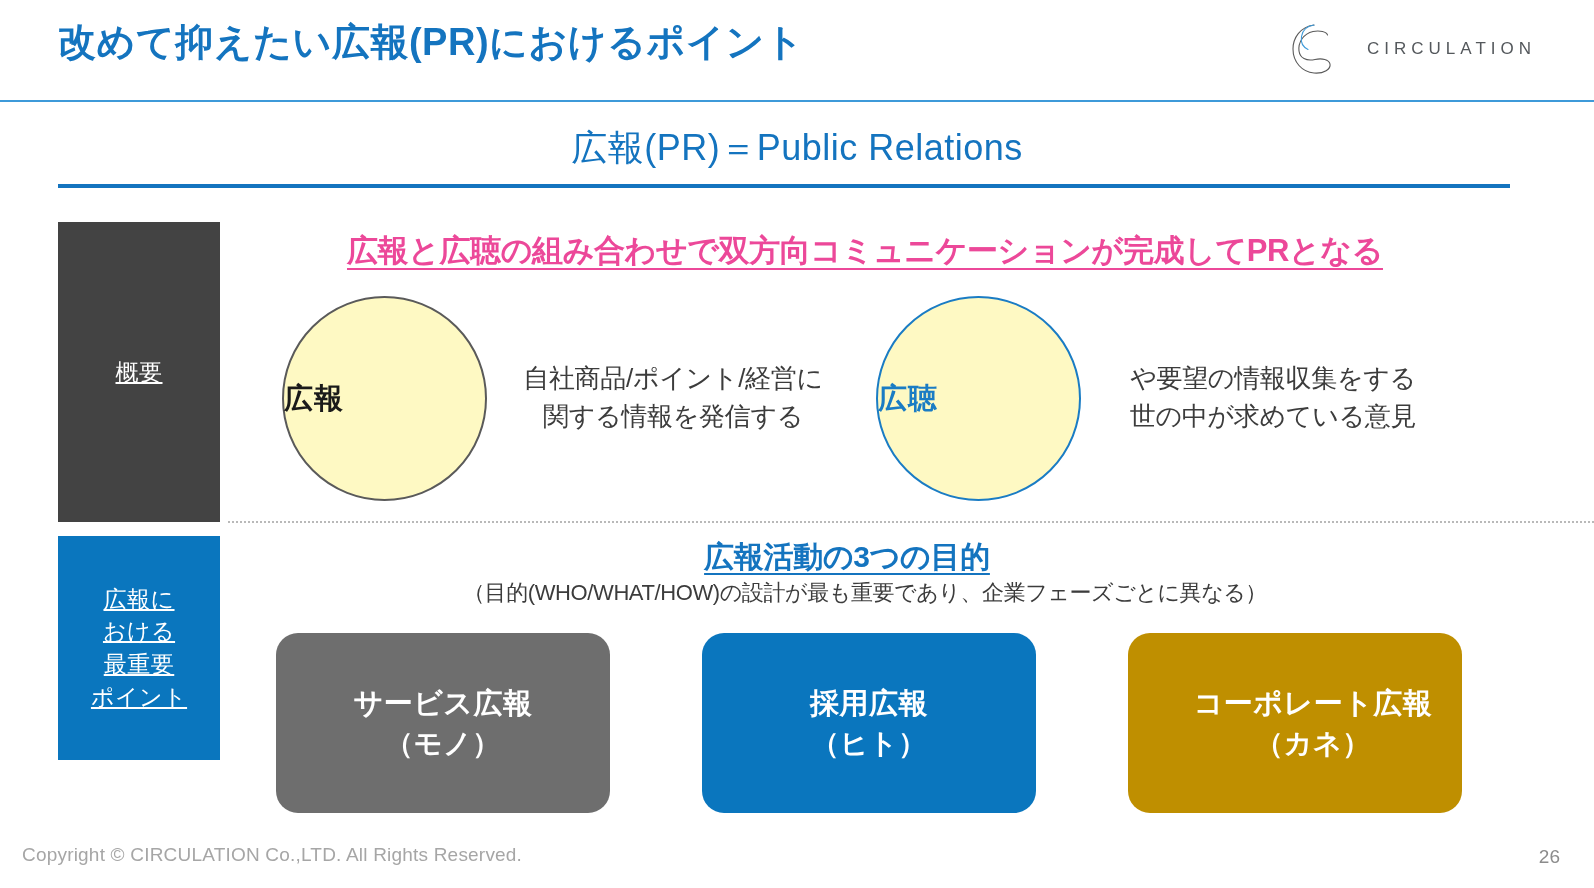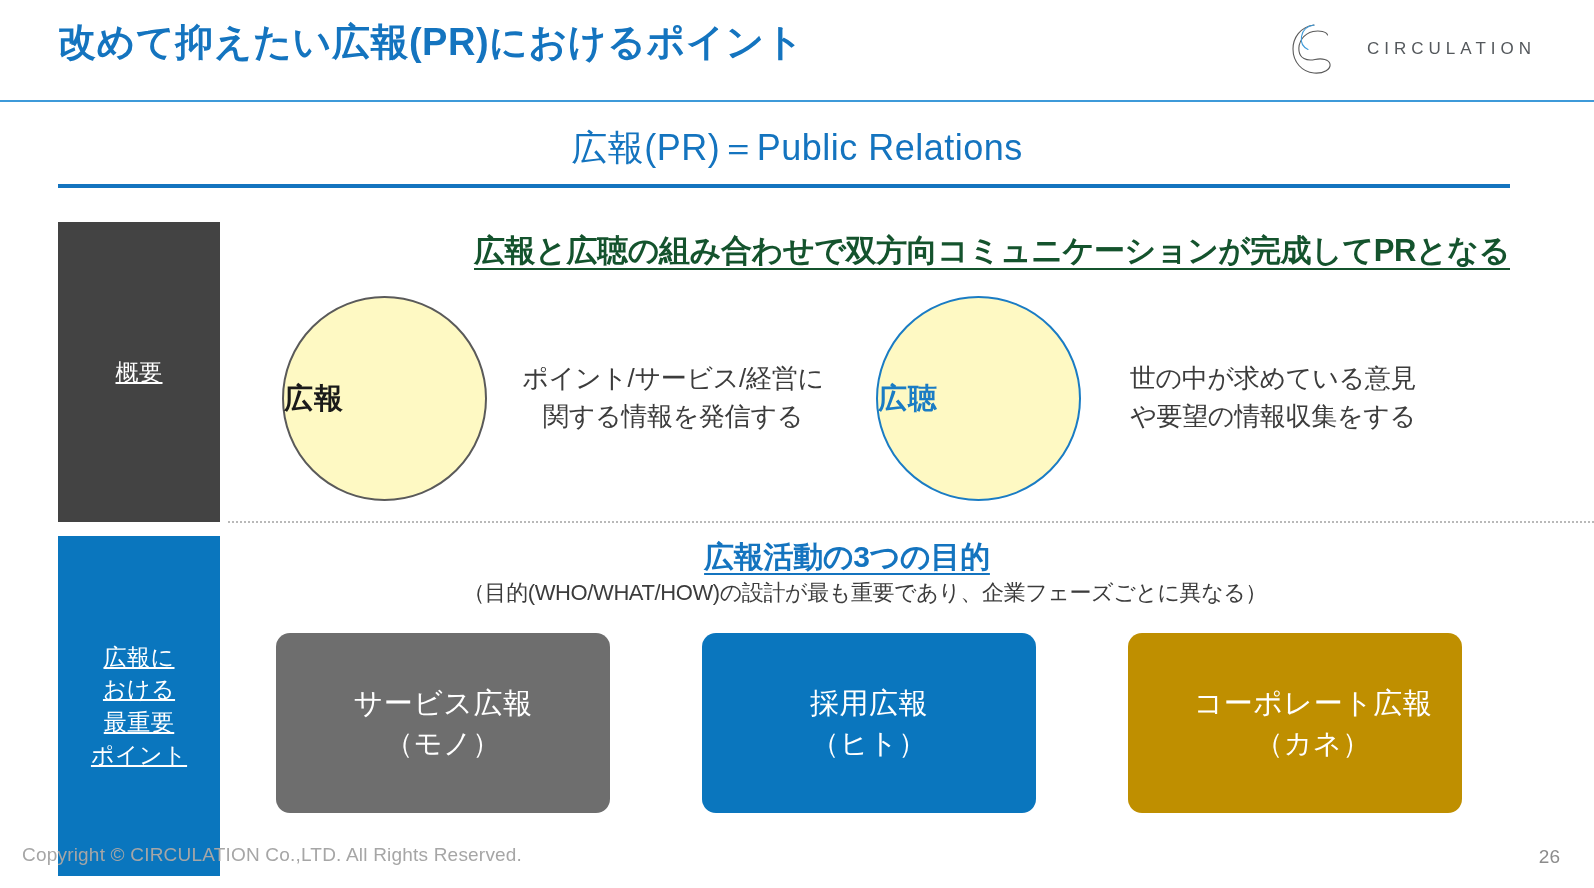--- a/index.html
+++ b/index.html
@@ -101,34 +101,34 @@
     letter-spacing: 0.5px;
     text-decoration: underline;
   }
   .side-label-overview {
     top: 222px;
     height: 300px;
     background: #434343;
   }
   .side-label-keypoint {
     top: 536px;
-    height: 340px;
+    height: 224px;
     background: #0a76be;
   }
 
   
   .section-heading {
     position: absolute;
     left: 220px;
     top: 230px;
     width: 1290px;
-    text-align: right;
+    text-align: center;
     font-size: 31px;
     font-weight: 700;
-    color: #14532d;
+    color: #ec4899;
     text-decoration: underline;
     text-underline-offset: 7px;
     text-decoration-thickness: 2px;
     white-space: nowrap;
     letter-spacing: -0.4px;
   }
 
   .circle {
     position: absolute;
     border-radius: 50%;
@@ -219,31 +219,32 @@
     left: 276px;
     top: 633px;
     width: 1186px;
     height: 180px;
     display: flex;
     justify-content: space-between;
   }
   .pr-box {
     width: 334px;
     height: 180px;
-    border-radius: 14px;
+    border-radius: 22px;
     display: flex;
     flex-direction: column;
     align-items: center;
     justify-content: center;
     color: #ffffff;
     font-size: 29px;
     line-height: 1.45;
     letter-spacing: 0.5px;
     text-align: center;
     box-sizing: border-box;
+    font-weight: bold;
   }
   .pr-box .line2 { font-size: 28px; }
 
   
   .footer-copy {
     position: absolute;
     left: 22px;
     bottom: 22px;
     font-size: 19px;
     color: #a6a6a6;
@@ -281,30 +282,30 @@
   <div class="side-label side-label-overview" style="background: rgb(67, 67, 67);">
     <span>概要</span>
   </div>
 
   <div class="section-heading">広報と広聴の組み合わせで双方向コミュニケーションが完成してPRとなる</div>
 
   <div class="circle circle-koho" style="border-color: rgb(90, 90, 90); color: rgb(26, 26, 26);">
     <span>広報</span>
   </div>
   <div class="circle-desc desc-koho">
-    <div>ポイント/サービス/経営に</div>
+    <div>自社商品/ポイント/経営に</div>
     <div>関する情報を発信する</div>
   </div>
 
   <div class="circle circle-kocho" style="border-color: rgb(26, 124, 196); color: rgb(26, 124, 196);">
     <span>広聴</span>
   </div>
   <div class="circle-desc desc-kocho">
+    <div>や要望の情報収集をする</div>
     <div>世の中が求めている意見</div>
-    <div>や要望の情報収集をする</div>
   </div>
 
   <div class="dotted-divider"></div>
 
   <div class="side-label side-label-keypoint" style="background: rgb(10, 118, 190);">
     <span id="keypoint-label">
         <div>広報に</div>
         <div>おける</div>
         <div>最重要</div>
         <div>ポイント</div>

